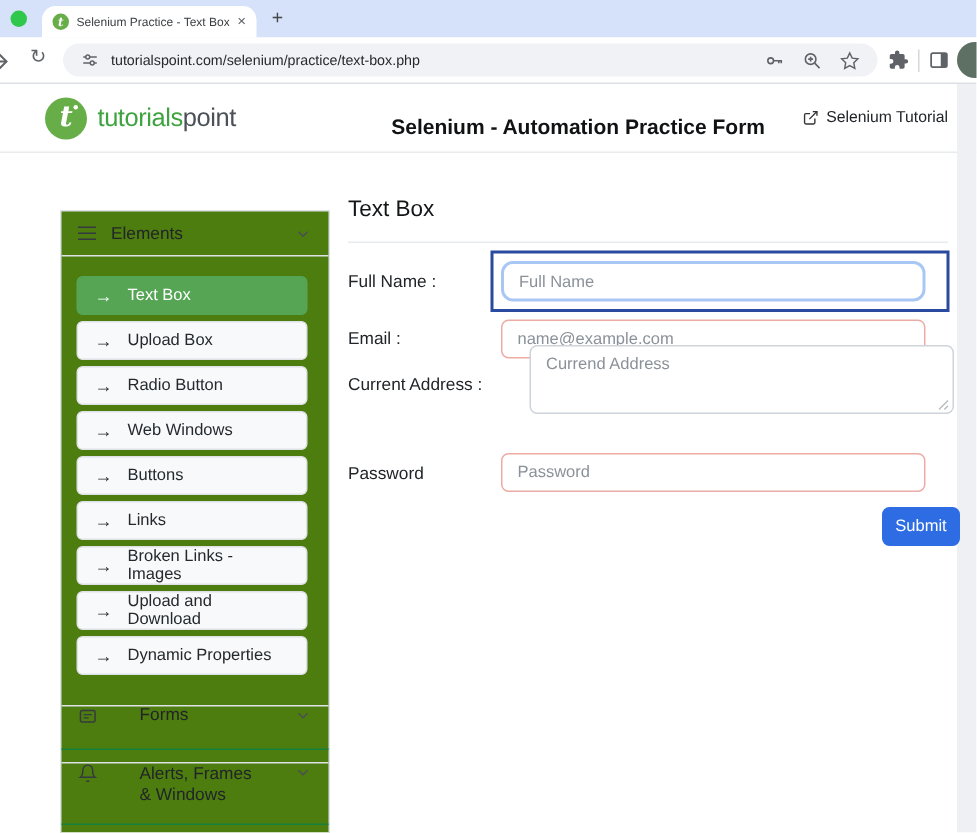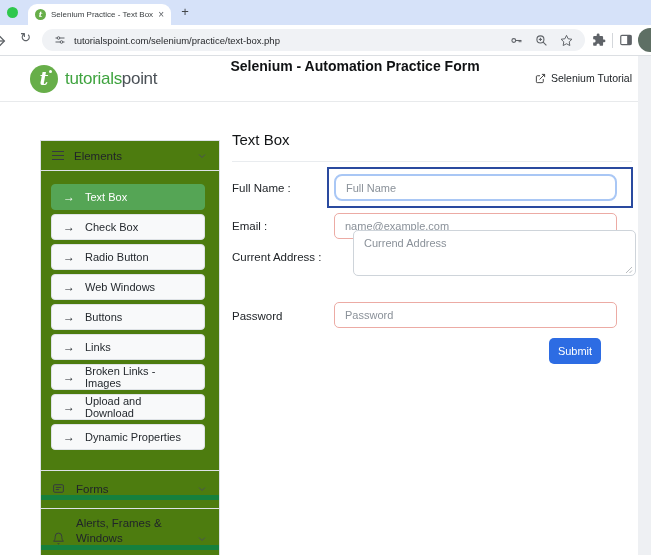--- a/index.html
+++ b/index.html
@@ -42,43 +42,43 @@
   .site-header { position:absolute; left:0; top:56px; width:651px; height:46px; background:#fff;
                  border-bottom:1px solid #e8eaec; }
   .brand { position:absolute; left:30px; top:9px; display:flex; align-items:center; gap:7px; }
   .logo-circle { position:relative; width:28px; height:28px; border-radius:50%; background:#67ae49;
                  color:#fff; font:italic bold 19px/26px "DejaVu Serif",serif; text-align:center; }
   .logo-circle i { position:absolute; right:6px; top:5px; width:3px; height:3px; border-radius:50%;
                    background:#fff; }
   .brand-text { font-size:17px; letter-spacing:-0.3px; }
   .brand-text b { color:#3fa33f; font-weight:400; }
   .brand-text span { color:#4b5157; font-weight:400; }
-  .page-title { position:absolute; left:200px; top:2px; width:310px; text-align:center;
+  .page-title { position:absolute; left:200px; top:20px; width:310px; text-align:right;
                 font-size:14px; font-weight:700; color:#101214; }
   .tut-link { position:absolute; right:19px; top:16px; display:flex; align-items:center; gap:5px;
               font-size:10.5px; color:#212529; }
 
   .scroll-gutter { position:absolute; right:0; top:56px; width:13px; height:499px; background:#eef0f3; }
 
   
   .sidebar { position:absolute; left:40px; top:140px; width:180px; height:415px;
              border:1px solid #dee2e6; border-bottom:none; background:#4d7c0f; }
   .sb-head { height:30px; display:flex; align-items:center; gap:10px; padding:0 11px;
              border-bottom:1px solid #dee2e6; font-size:11.5px; color:#212529; }
   .sb-head .chev { margin-left:auto; }
   .burger { display:flex; flex-direction:column; gap:2.5px; }
   .burger i { width:12px; height:1.6px; background:#343a40; }
   .sb-items { padding:13px 14px 16px 10px; }
   .sb-item { height:26px; margin-bottom:4px; border:1px solid #dee2e6; border-radius:4px;
              background:#f8f9fa; display:flex; align-items:center; gap:10px; padding:0 11px;
              font-size:11px; color:#24292e; }
   .sb-item .arr { font-size:12px; line-height:1; }
   .sb-item.active { background:#55a555; border-color:#55a555; color:#fff; }
-  .sb-sec { display:flex; align-items:flex-end; gap:11px; padding:0 11px;
-            border-top:1px solid #dee2e6; border-bottom:5px solid #15803d;
+  .sb-sec { display:flex; align-items:flex-start; gap:28px; padding:0 11px;
+            border-top:1px solid #dee2e6; border-bottom:1px solid #15803d;
             font-size:11.5px; color:#212529; }
   .sb-sec .chev { margin-left:auto; }
   .sec-forms { height:30px; }
   .sec-alerts { height:42px; margin-top:8px; }
   .sec-alerts .lbl { flex:1; line-height:1.25; }
 
   
   .form-title { position:absolute; left:232px; top:131px; font-size:15px; font-weight:500; color:#131517; }
   .form-hr { position:absolute; left:232px; top:161px; width:400px; height:1px; background:#e9ecef; }
   .f-label { position:absolute; left:232px; width:98px; font-size:11.5px; color:#212529; line-height:1.35; }
@@ -97,21 +97,21 @@
   .in-name { position:absolute; left:334px; top:174px; width:283px; height:27px;
              border:2px solid #a9c7f5; border-radius:8px; padding:0 10px; }
   .in-email { position:absolute; left:334px; top:213px; width:283px; height:26px;
               border:1px solid #ecaba4; border-radius:5px; padding:0 10px; }
   .ta-wrap { position:absolute; left:334px; top:230px; width:301px; height:46px;padding-left:19px; }
   .in-addr { width:283px; height:46px; border:1px solid #ced4da; border-radius:5px;
              padding:6px 10px; resize:none; }
   .ta-grip { position:absolute; right:2px; bottom:2px; pointer-events:none; }
   .in-pass { position:absolute; left:334px; top:302px; width:283px; height:26px;
              border:1px solid #ecaba4; border-radius:5px; padding:0 10px; }
-  .submit { position:absolute; left:549px; top:338px; width:52px; height:26px;
+  .submit { position:absolute; left:588px; top:338px; width:52px; height:26px;
             background:#2d6ce3; color:#fff; border:none; border-radius:5px;
             font-size:11px; font-weight:500; font-family:inherit; }
 </style>
 </head>
 <body>
 
 <div class="tabstrip">
   <span class="traffic"></span>
   <div class="tab">
     <span class="tab-fav">t</span>
@@ -212,21 +212,21 @@
         </svg>
     </span>
   </div>
   <div class="sb-items">
     <div class="sb-item active">
         <span class="arr">→</span>
         <span>Text Box</span>
       </div>
     <div class="sb-item">
         <span class="arr">→</span>
-        <span>Check Box</span>
+        <span>Upload Box</span>
       </div>
     <div class="sb-item">
         <span class="arr">→</span>
         <span>Radio Button</span>
       </div>
     <div class="sb-item">
         <span class="arr">→</span>
         <span>Web Windows</span>
       </div>
     <div class="sb-item">

